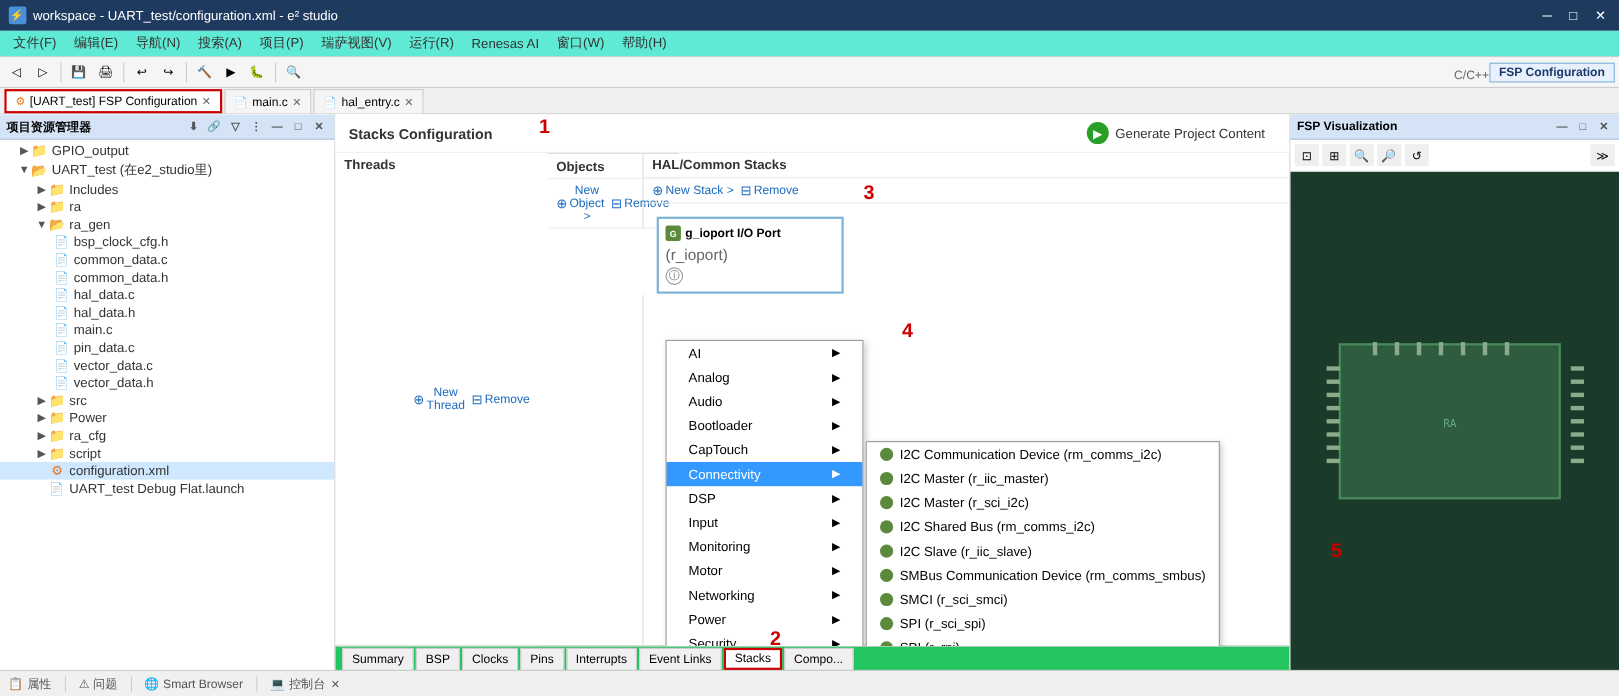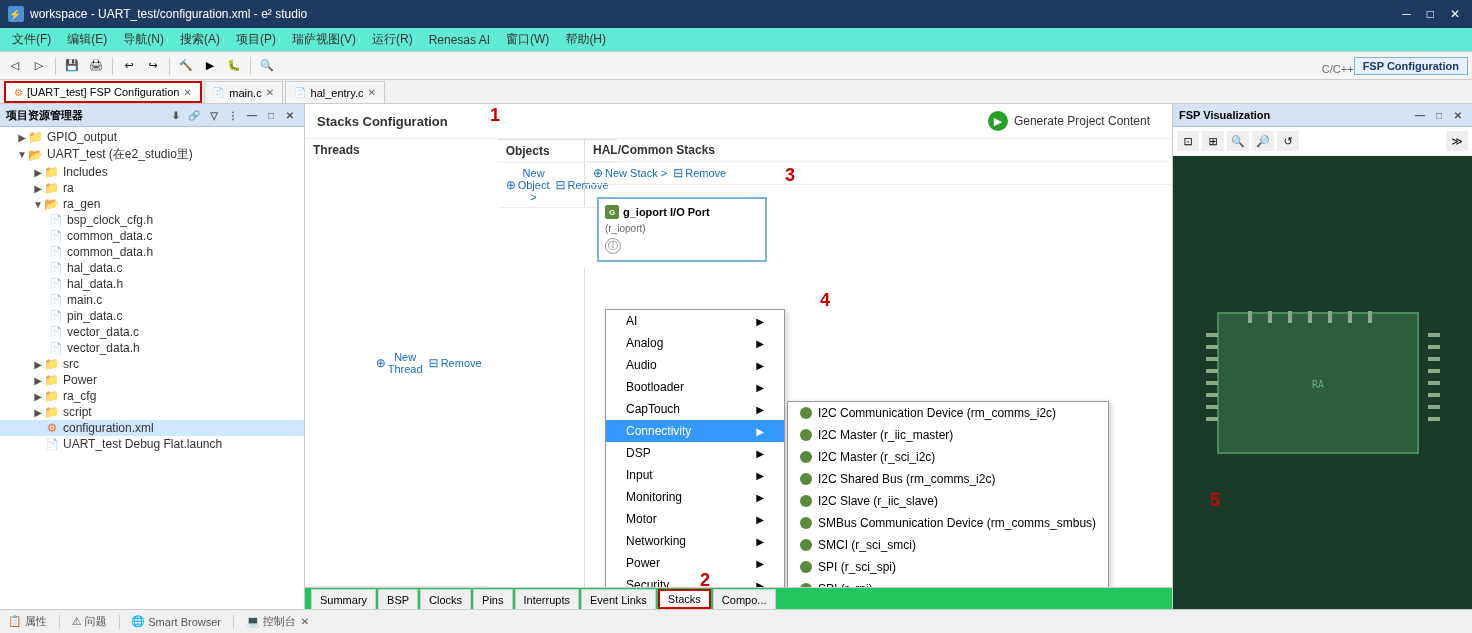--- a/index.html
+++ b/index.html
@@ -67,21 +67,21 @@
     
     .objects-section { border-top: 1px solid #ddd; }
     .objects-title { font-size: 12px; font-weight: bold; padding: 4px 8px; color: #333; border-bottom: 1px solid #eee; }
     .objects-toolbar { padding: 4px 8px; display: flex; gap: 6px; align-items: center; border-bottom: 1px solid #eee; }
     .objects-body { height: 60px; background: white; }
     
     
     .hal-stack-box { border: 2px solid #7eb3d8; background: white; margin: 8px; padding: 6px; width: 170px; }
     .hal-stack-box-header { display: flex; align-items: center; gap: 4px; font-size: 11px; font-weight: bold; margin-bottom: 4px; }
     .hal-stack-box-icon { width: 14px; height: 14px; background: #5c8a3c; border-radius: 2px; display: flex; align-items: center; justify-content: center; font-size: 8px; color: white; }
-    .hal-stack-info { font-size: 10px; color: #666; }
+    .hal-stack-info { font-size: 14px; color: #666; }
     .hal-stack-info-icon { width: 16px; height: 16px; border: 1px solid #999; border-radius: 50%; display: flex; align-items: center; justify-content: center; font-size: 10px; color: #666; margin-top: 4px; }
     
     
     .bottom-tabs { height: 22px; background: #22c55e; border-top: 1px solid #ccc; display: flex; align-items: flex-end; padding-left: 6px; }
     .bottom-tab { height: 20px; padding: 0 8px; border: 1px solid #ccc; border-bottom: none; background: #f0f0f0; cursor: pointer; font-size: 11px; display: flex; align-items: center; gap: 3px; margin-right: 2px; }
     .bottom-tab.active { background: white; }
     
     
     .status-bar { height: 24px; background: #f0f0f0; border-top: 1px solid #ccc; display: flex; align-items: center; padding: 0 8px; font-size: 11px; color: #555; gap: 12px; }
     .status-item { display: flex; align-items: center; gap: 3px; cursor: pointer; }

